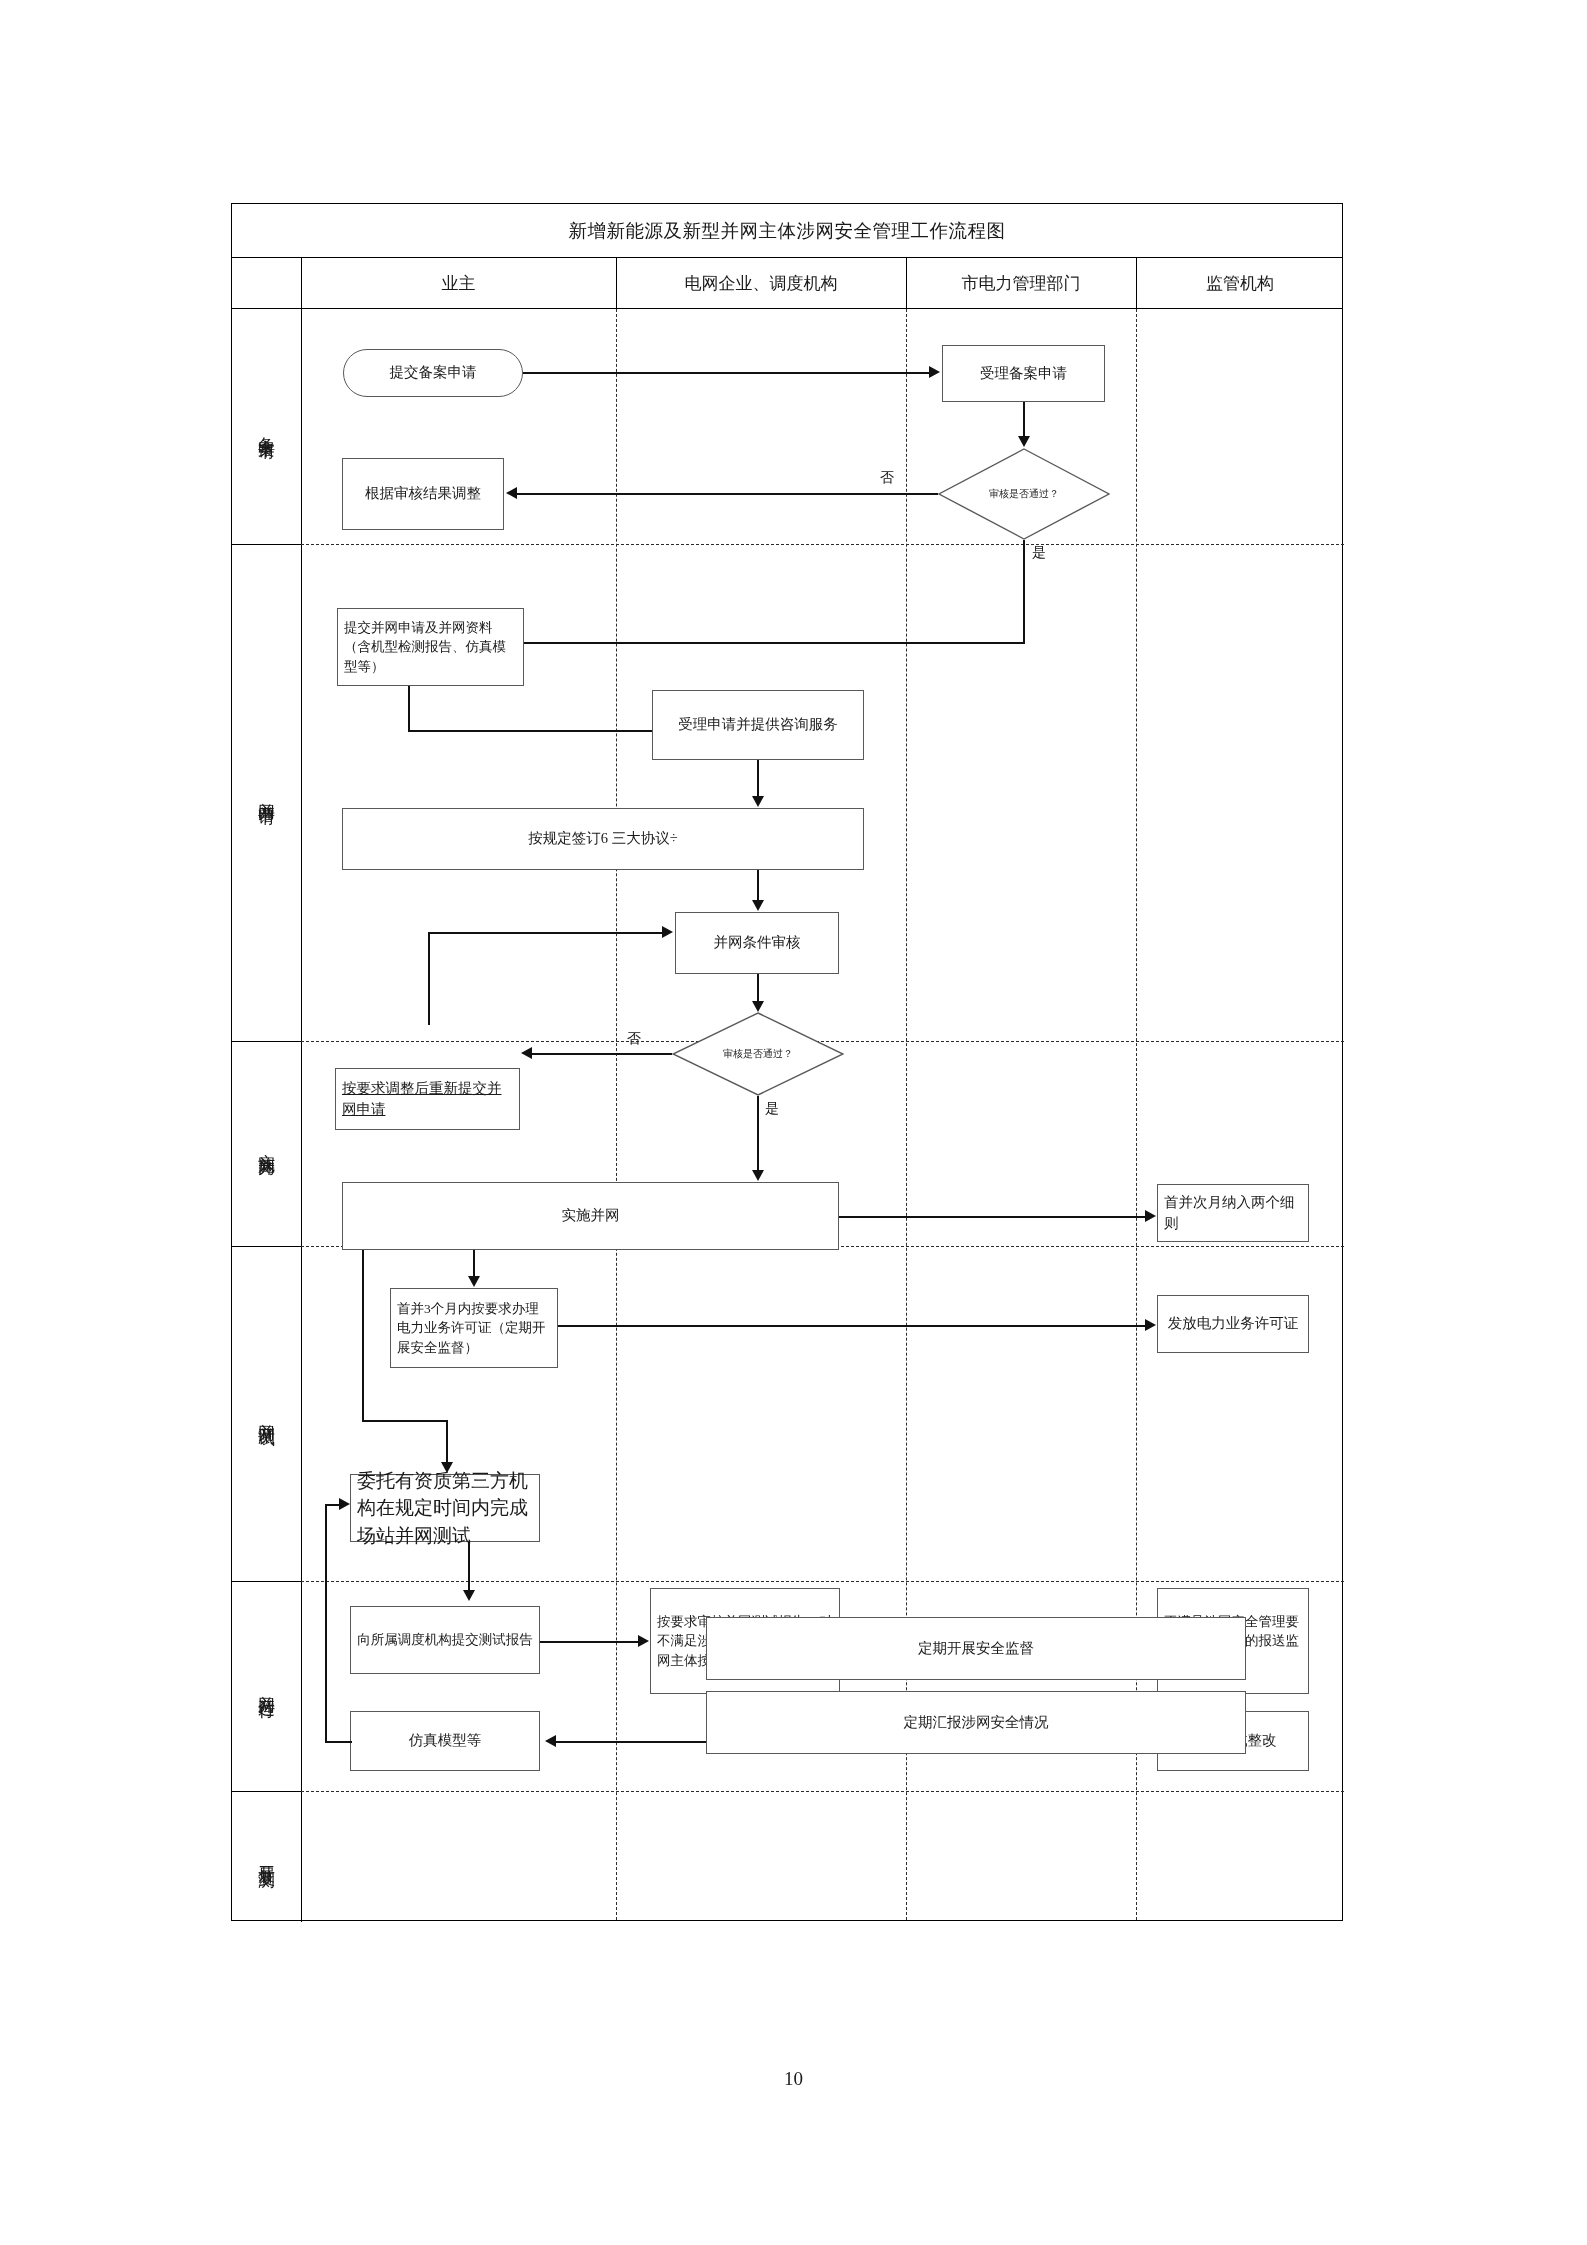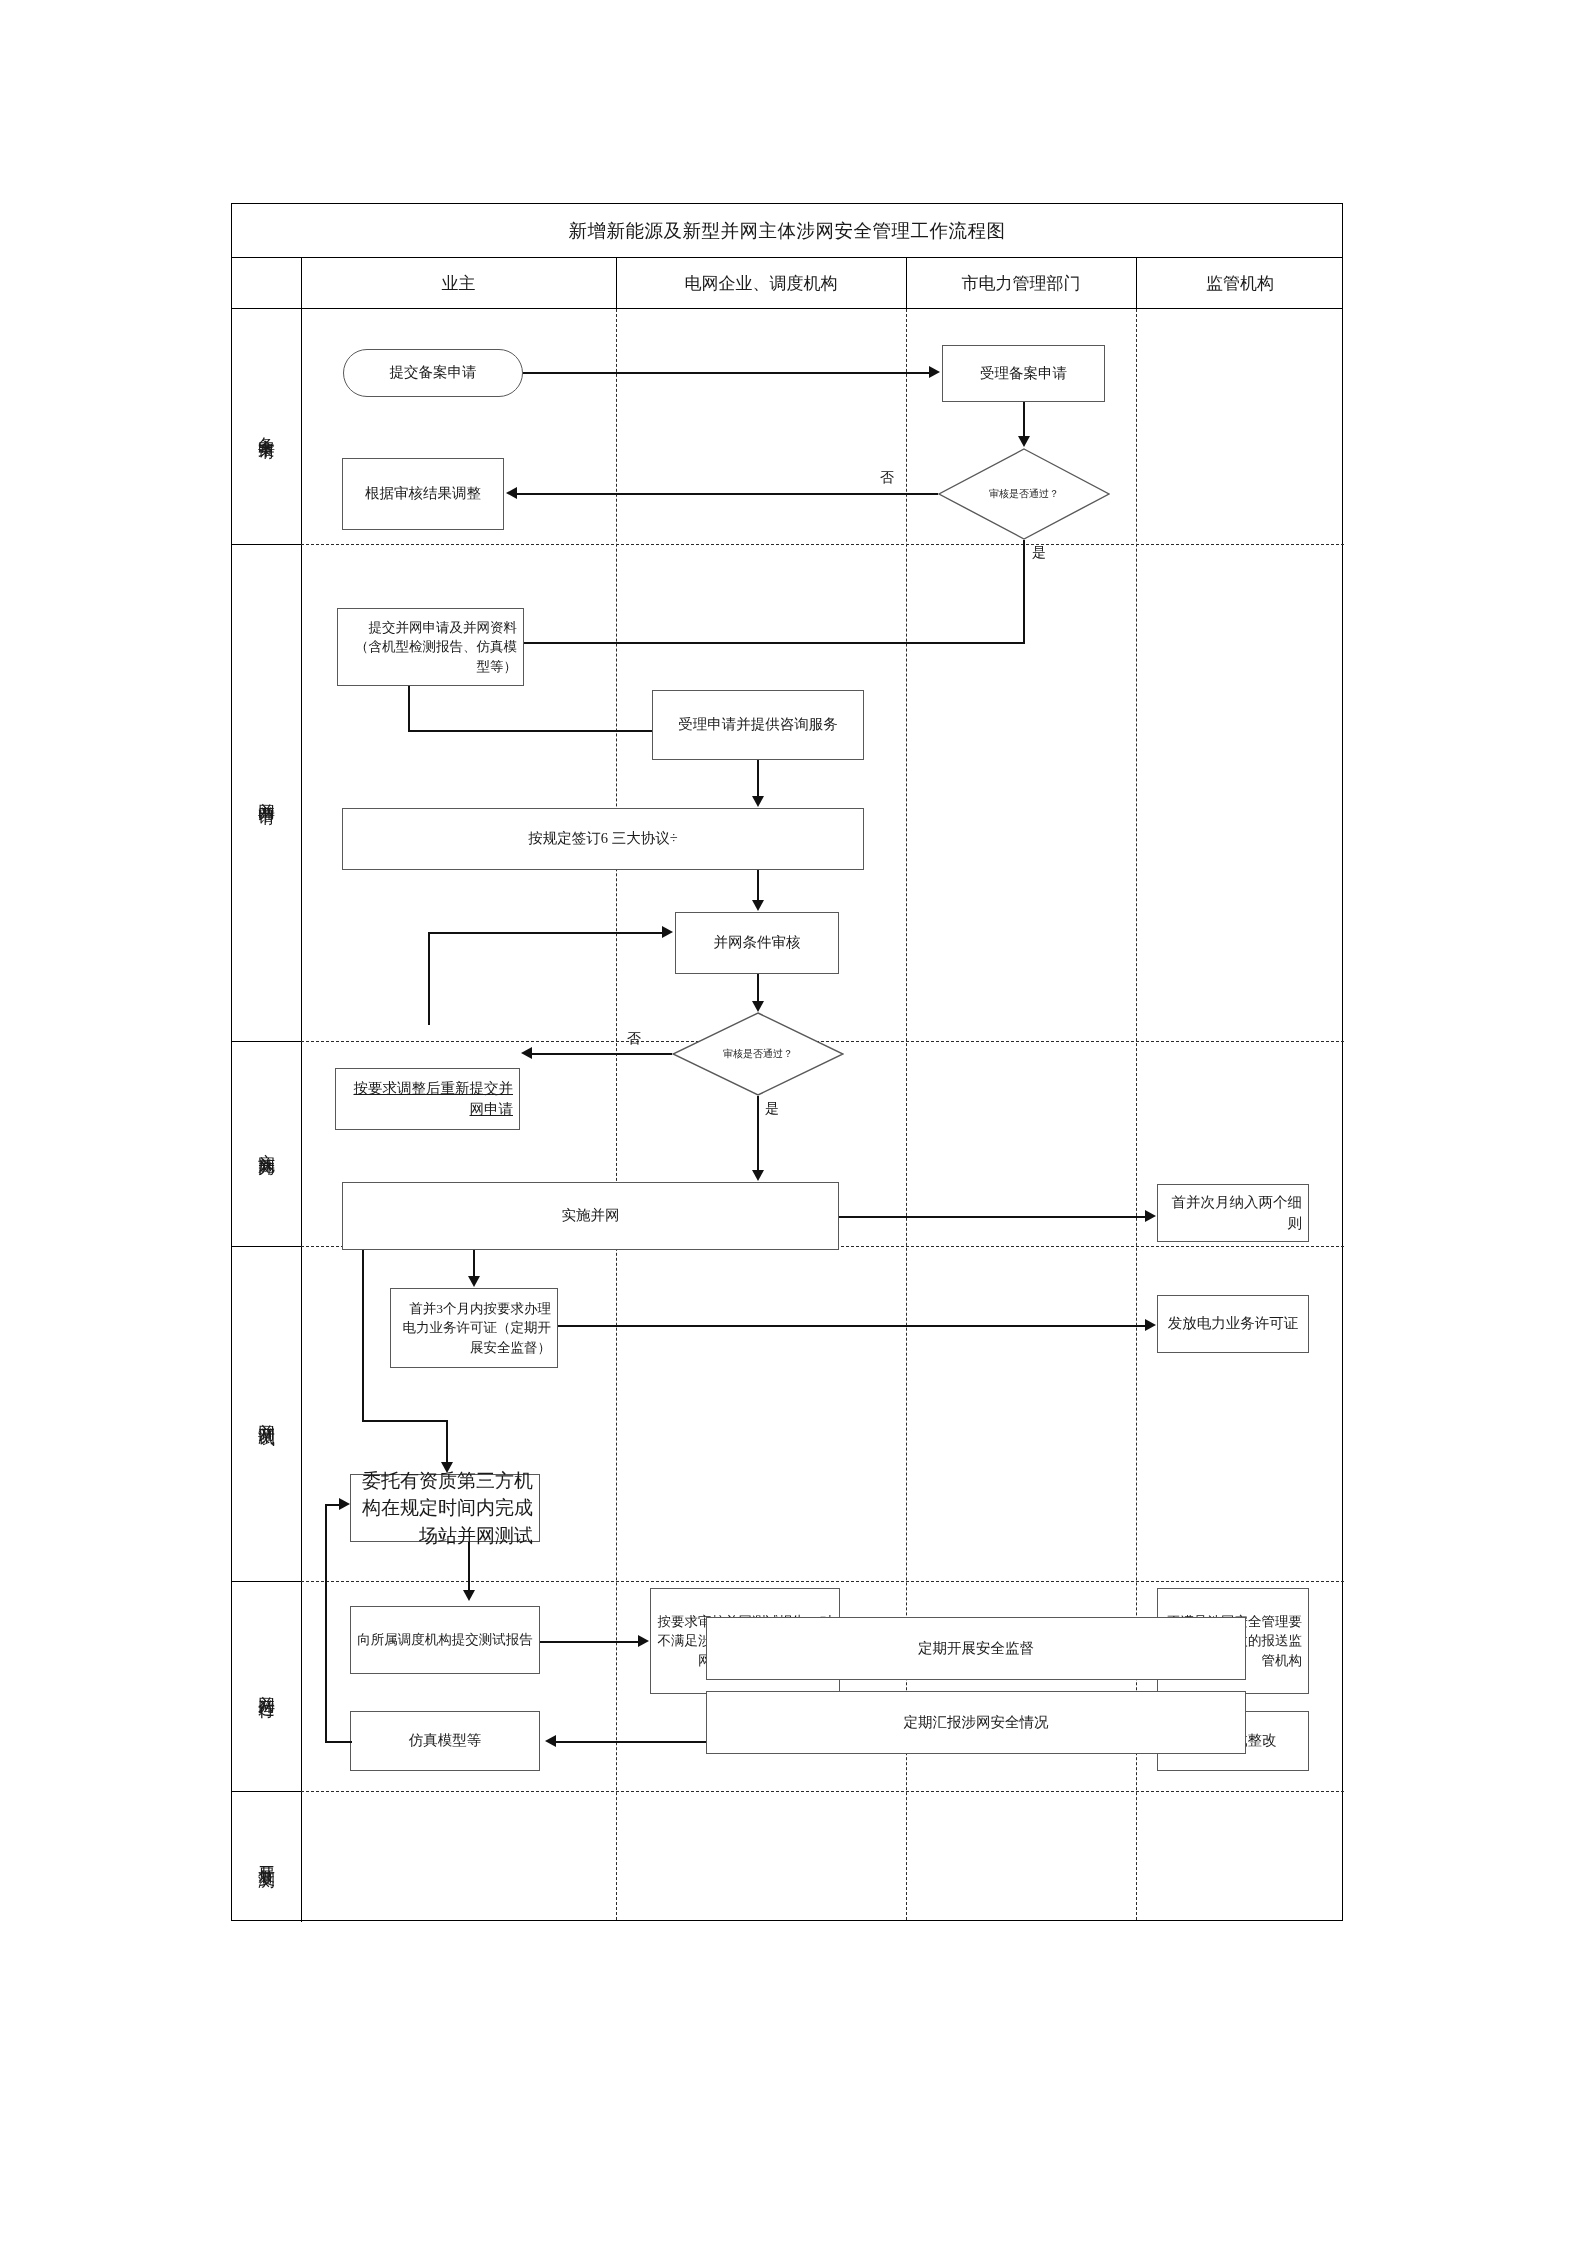--- a/index.html
+++ b/index.html
@@ -61,21 +61,21 @@
     text-orientation:upright;
     letter-spacing:2px;
   }
 
   
   .node{
     position:absolute;box-sizing:border-box;
     border:1.1px solid #595959;
     background:#fff;
     display:flex;align-items:center;justify-content:center;
-    text-align:right;
+    text-align:left;
     font-size:14.5px;line-height:1.45;
     padding:3px 6px;
   }
   .node.rounded{border-radius:24px;}
   .node.diamond{border:none;background:transparent;}
   .diamond-shape{position:absolute;left:0;top:0;width:100%;height:100%;}
   .diamond-label{position:relative;z-index:2;font-size:10px;}
 
   
   .ln{position:absolute;background:#111;}
@@ -262,13 +262,14 @@
     <div class="ln h" style="left:93px;top:1300px;width:16px;"></div>
     <div class="arrow right" style="left:107px;top:1294px;"></div>
 
     <div class="node" style="left: 474px; top: 1413px; width: 540px; height: 63px;">定期开展安全监督</div>
 
     <div class="node" style="left: 474px; top: 1487px; width: 540px; height: 63px;">定期汇报涉网安全情况</div>
 
 
   </div>
 
+  <div id="page-number">10</div>
 </div>
 
 </body></html>

